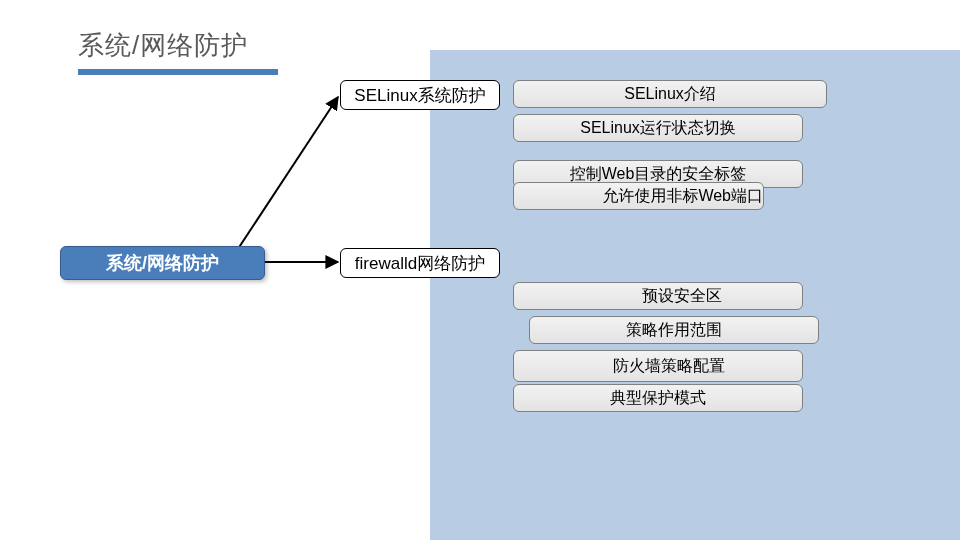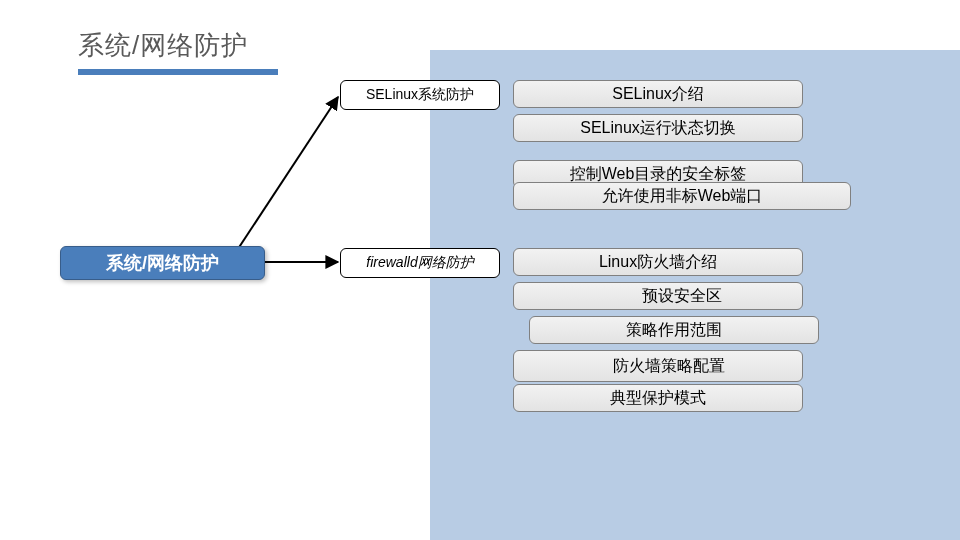--- a/index.html
+++ b/index.html
@@ -10,21 +10,21 @@
   .title-text { font-size: 26px; color: #595959; font-weight: 400; letter-spacing: 1px; }
   .title-underline { height: 6px; background: #4a7ebb; margin-top: 6px; width: 200px; }
   .root-node {
     position: absolute; background: #4a7ebb; color: #fff; border: 1px solid #385d8a;
     border-radius: 6px; text-align: center; font-size: 18px; font-weight: 700;
     display: flex; align-items: center; justify-content: center;
     box-shadow: 2px 2px 4px rgba(0,0,0,.25);
   }
   .mid-node {
     position: absolute; background: #fff; color: #000; border: 1.5px solid #000;
-    border-radius: 6px; text-align: center; font-size: 14px;
+    border-radius: 6px; text-align: center; font-size: 17px;
     display: flex; align-items: center; justify-content: center;
   }
   .leaf-node {
     position: absolute; color: #000; border: 1px solid #808080;
     border-radius: 6px; text-align: center; font-size: 16px;
     display: flex; align-items: center; justify-content: center;
     background: linear-gradient(#f2f2f2, #e3e3e3);
   }
   svg.connectors { position: absolute; left: 0; top: 0; width: 960px; height: 540px; pointer-events: none; }
 </style>
@@ -50,39 +50,36 @@
     <line x1="262" y1="262" x2="338" y2="262" stroke="#000" stroke-width="2" marker-end="url(#arrow)"></line>
   </svg>
 
   <div class="root-node" style="left:60px; top:246px; width:205px; height:34px;">
     <span>系统/网络防护</span>
   </div>
 
   <div class="mid-node" style="left:340px; top:80px; width:160px; height:30px;">
     <span>SELinux系统防护</span>
   </div>
-  <div class="leaf-node" style="left:513px; top:80px;  width:290px; height:28px;">
+  <div class="leaf-node" style="left:513px; top:80px;  width:314px; height:28px;">
       <span>SELinux介绍</span>
     </div>
   <div class="leaf-node" style="left:513px; top:114px; width:290px; height:28px;">
       <span>SELinux运行状态切换</span>
     </div>
   <div class="leaf-node" style="left:513px; top:148px; width:290px; height:28px;margin-top:12px;">
       <span>控制Web目录的安全标签</span>
     </div>
-  <div class="leaf-node" style="left:513px; top:182px; width:338px; height:28px;">
+  <div class="leaf-node" style="left:513px; top:182px; width:251px; height:28px;justify-content:flex-end;">
       <span>允许使用非标Web端口</span>
     </div>
 
-  <div class="mid-node" style="left:340px; top:248px; width:160px; height:30px;font-style:italic;">
+  <div class="mid-node" style="left:340px; top:248px; width:160px; height:30px;">
     <span>firewalld网络防护</span>
   </div>
-  <div class="leaf-node" style="left:513px; top:248px; width:290px; height:28px;">
-      <span>Linux防火墙介绍</span>
-    </div>
   <div class="leaf-node" style="left:513px; top:282px; width:290px; height:28px;padding-left:48px;">
       <span>预设安全区</span>
     </div>
   <div class="leaf-node" style="left:513px; top:316px; width:290px; height:28px;margin-left:16px;">
       <span>策略作用范围</span>
     </div>
   <div class="leaf-node" style="left:513px; top:350px; width:290px; height:32px;padding-left:22px;">
       <span>防火墙策略配置</span>
     </div>
   <div class="leaf-node" style="left:513px; top:384px; width:290px; height:28px;text-align:center;">

